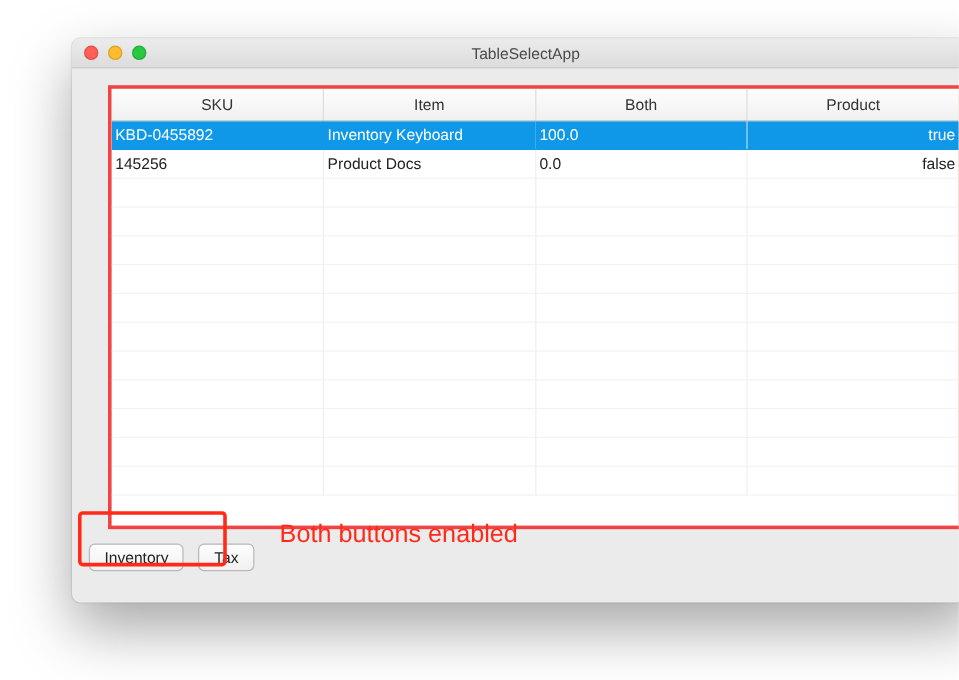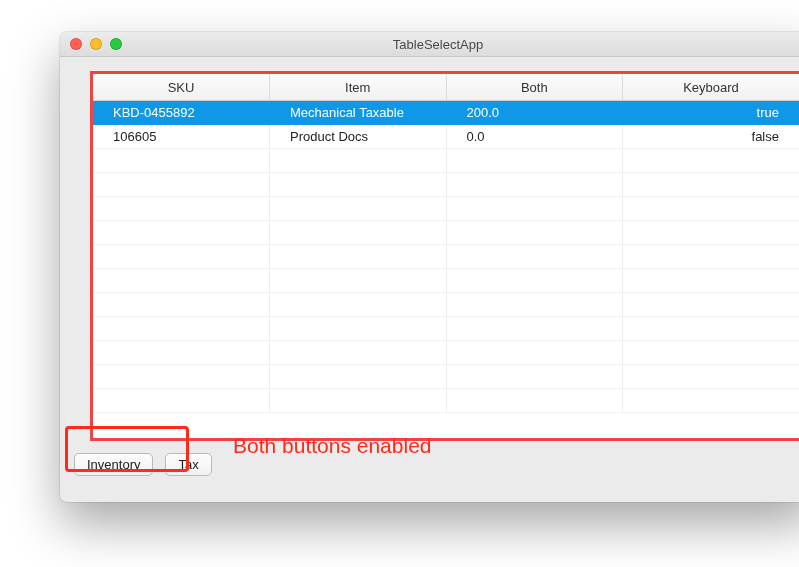--- a/index.html
+++ b/index.html
@@ -83,21 +83,21 @@
     color: #333;
     text-align: center;
     height: 24px;
     border-bottom: 1px solid #ccc;
     border-right: 1px solid #ddd;
     font-size: 13px;
   }
   thead th:last-child { border-right: none; }
   tbody td {
     height: 23px;
-    padding: 0 20px;
+    padding: 0 3px;
     border-right: 1px solid #eee;
     border-bottom: 1px solid #f2f2f2;
     font-size: 13px;
     color: #222;
     text-align: left;
     overflow: hidden;
     white-space: nowrap;
   }
   tbody td:last-child { border-right: none; text-align: right; }
   tbody tr.selected td {
@@ -154,32 +154,32 @@
     </div>
 
     <div class="content">
       <div class="table-wrap">
         <table>
           <thead>
             <tr>
               <th>SKU</th>
               <th>Item</th>
               <th>Both</th>
-              <th>Keyboard</th>
+              <th>Product</th>
             </tr>
           </thead>
           <tbody id="tbody">
               <tr class="selected">
                 <td>KBD-0455892</td>
-                <td>Mechanical Taxable</td>
-                <td>200.0</td>
+                <td>Inventory Keyboard</td>
+                <td>100.0</td>
                 <td>true</td>
               </tr>
               <tr>
-                <td>106605</td>
+                <td>145256</td>
                 <td>Product Docs</td>
                 <td>0.0</td>
                 <td>false</td>
               </tr>
               <tr class="empty">
                 <td>&nbsp;</td>
                 <td>&nbsp;</td>
                 <td>&nbsp;</td>
                 <td>&nbsp;</td>
               </tr>

